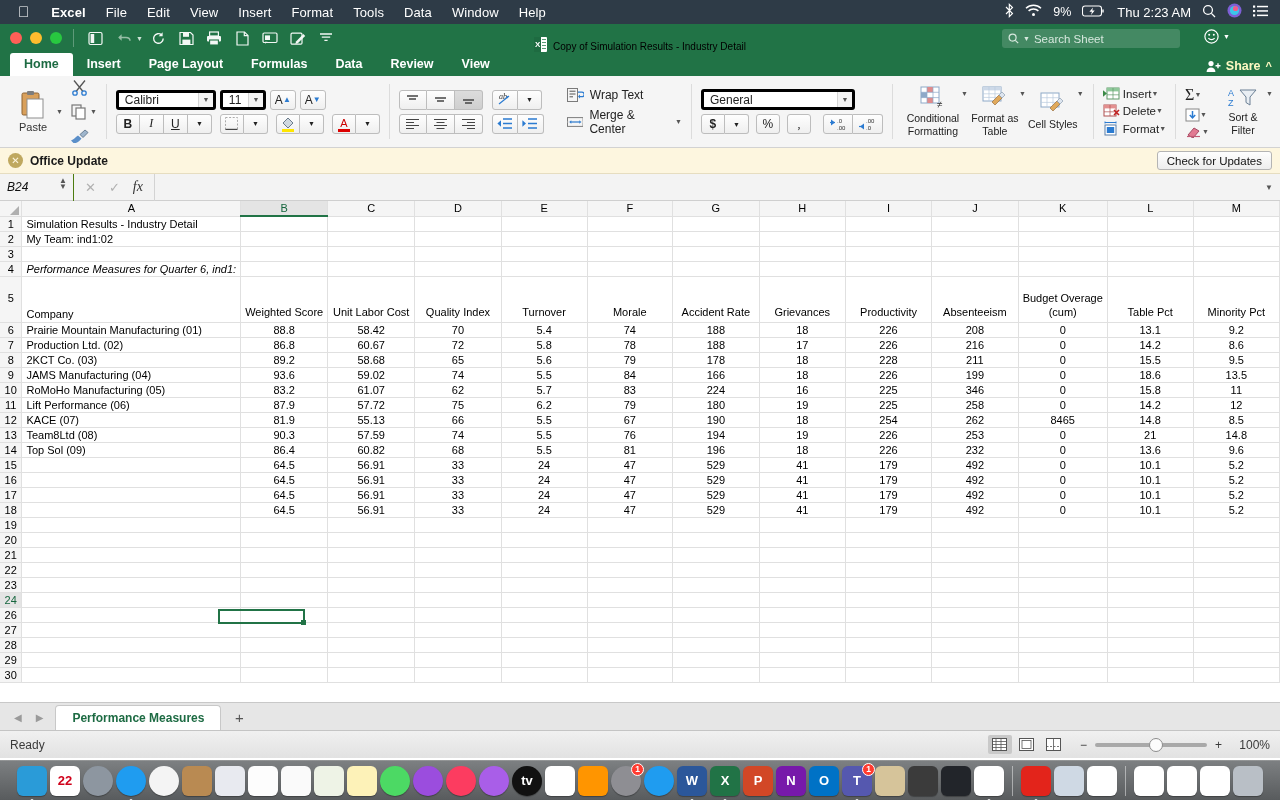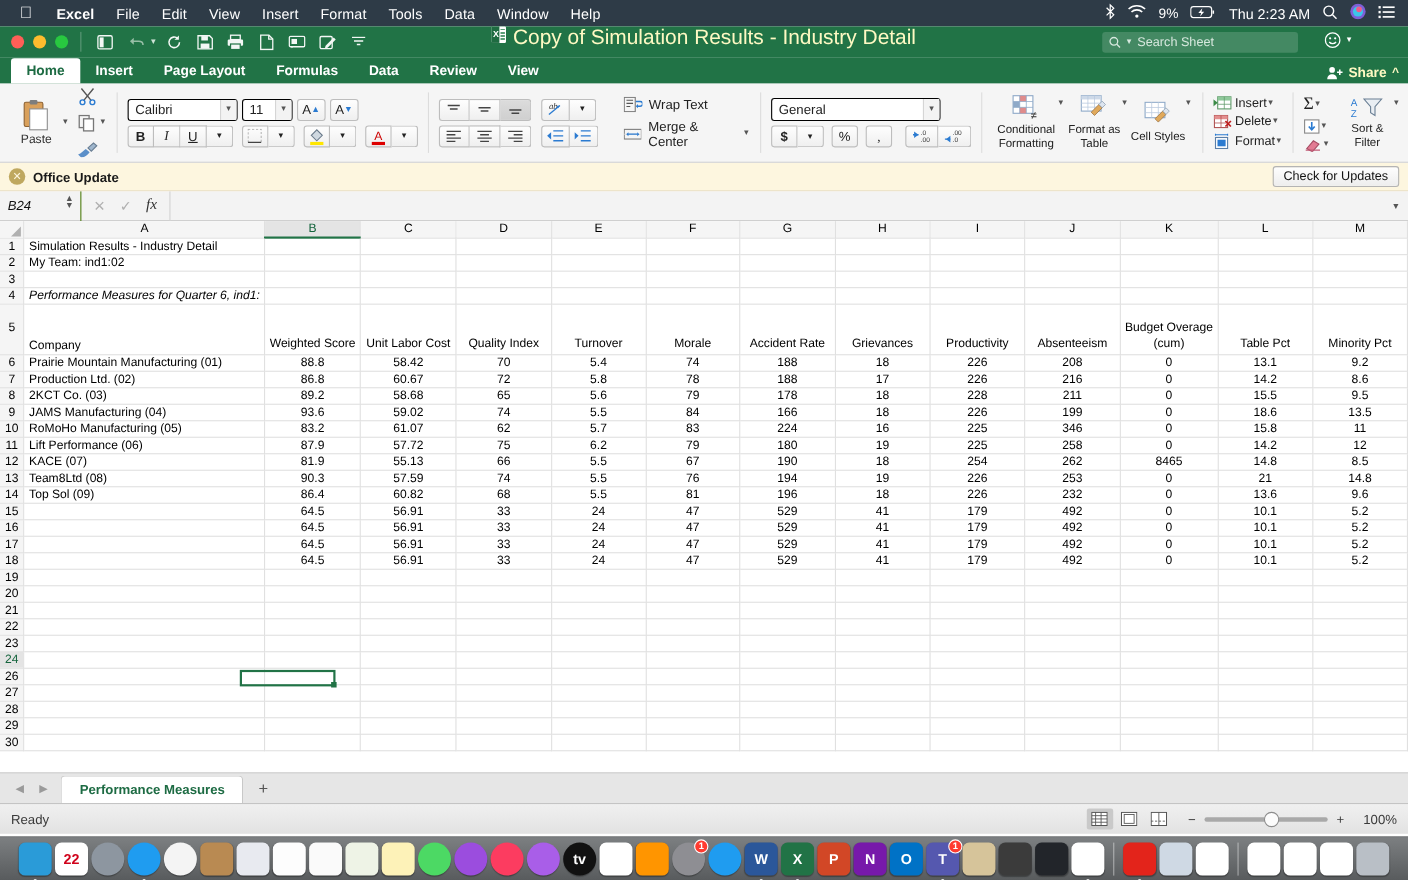--- a/index.html
+++ b/index.html
@@ -41,22 +41,22 @@
   .tb-sep{ width:1px;height:18px;background:rgba(255,255,255,.28); margin:0 9px 0 11px;}
   .qat{ display:flex; align-items:center; gap:3px; }
   .qbtn{
     width:25px;height:22px;display:flex;align-items:center;justify-content:center;
     color:#fff; opacity:.95;
   }
   .qbtn svg{ display:block; }
   .tiny-caret{ font-size:7px; color:#cfe3d7; margin-left:-3px; }
   .doc-title{
     position:absolute; left:0; right:0; top:0; height:28px;
-    display:flex; align-items:flex-start; justify-content:center;
-    color:#fef9c3; font-size:19px; pointer-events:none; gap:6px;
+    display:flex; align-items:flex-end; justify-content:center;
+    color:#000000; font-size:10px; pointer-events:none; gap:6px;
   }
   .xl-badge{
     width:13px;height:15px;background:#fff;border-radius:1px;position:relative;
     display:inline-block;
   }
   .xl-badge:after{
     content:"X"; position:absolute; left:0; top:0; width:7px;height:15px;
     background:#1e6b41; color:#fff; font-size:8px; font-weight:bold;
     display:flex;align-items:center;justify-content:center;
   }
@@ -98,21 +98,21 @@
   .paste{
     width:52px; display:flex; flex-direction:column; align-items:center; justify-content:center;
     gap:1px; font-size:11px; color:#333;
   }
   .clipcol{ display:flex; flex-direction:column; gap:4px; padding-left:4px;}
   .cbtn{ width:26px;height:20px; display:flex;align-items:center;justify-content:center; }
 
   .fontrows{ display:flex;flex-direction:column; gap:4px; }
   .frow{ display:flex; align-items:center; gap:4px; }
   .fbox{
-    height:20px; background:#fff; border:1px solid #000000; border-radius:3px;
+    height:20px; background:#fff; border:3px solid #000000; border-radius:3px;
     display:flex;align-items:center; font-size:12px; color:#222; padding-left:6px;
     position:relative;
   }
   .fbox .cv{ position:absolute; right:0; top:0; bottom:0; width:15px;
     border-left:1px solid #d5d5d5; display:flex;align-items:center;justify-content:center;
     font-size:7px; color:#555; background:#f3f3f3;}
   .sbtn{
     height:20px; min-width:24px; padding:0 4px; background:linear-gradient(#fefefe,#efefef);
     border:1px solid #bdbdbd; border-radius:3px;
     display:flex;align-items:center;justify-content:center; font-size:12px; color:#222;

